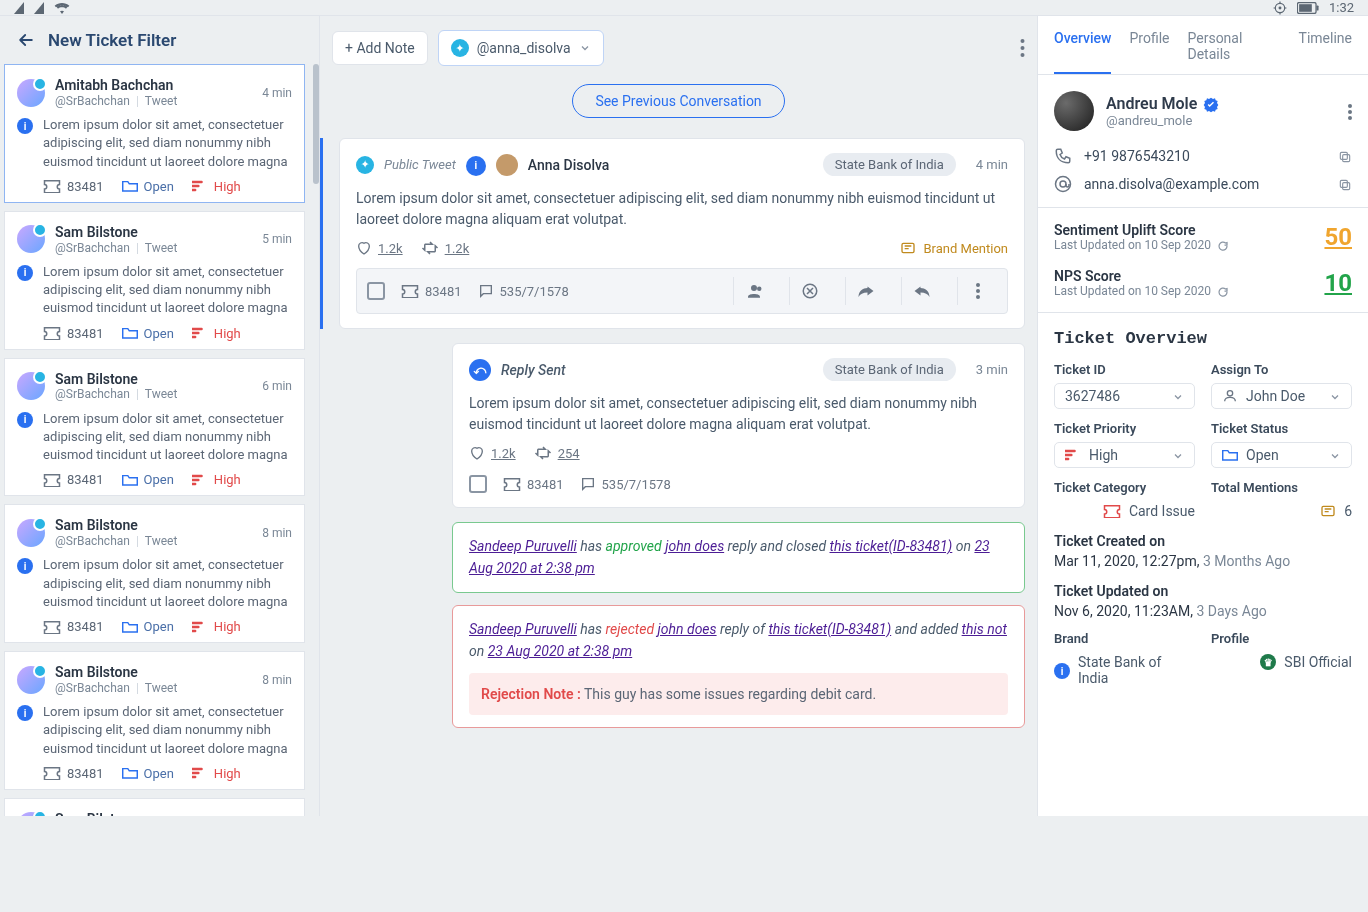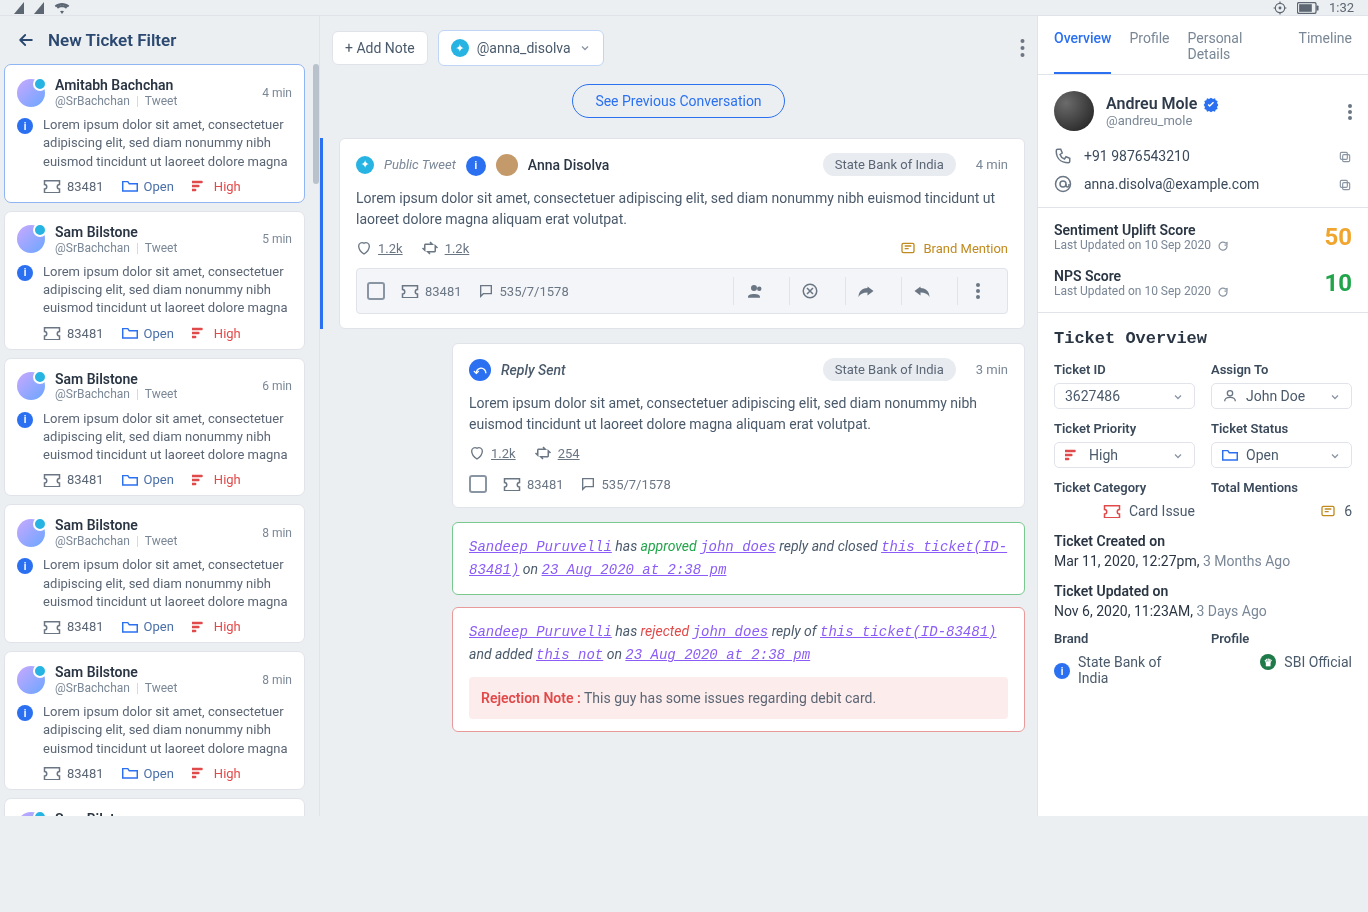--- a/index.html
+++ b/index.html
@@ -25,21 +25,21 @@
   .signal-tri{width:0;height:0;border-style:solid;border-width:0 0 12px 10px;border-color:transparent transparent #5c6773 transparent;}
   .wifi-ico svg,.battery-ico svg,.loc-ico svg{display:block;}
   
   .main{flex:1;display:grid;grid-template-columns:320px 1fr 330px;border-top:1px solid var(--border);height:calc(912px - 26px);}
   
   .left{background:var(--bg);border-right:1px solid var(--border);display:flex;flex-direction:column;overflow:hidden;}
   .left-header{display:flex;align-items:center;gap:12px;padding:14px 16px;color:#2a4870;font-weight:600;font-size:17px;}
   .left-header .back svg{display:block;}
   .left-items{flex:1;overflow:auto;position:relative;padding-right:8px;}
   .scrollbar{position:absolute;right:0;top:0;width:6px;height:120px;background:#b9c2cc;border-radius:3px;}
-  .ticket-item{background:var(--card);border:1px solid var(--border);border-radius:7px;margin:0 6px 8px 4px;padding:12px 12px 8px 12px;display:flex;flex-direction:column;gap:8px;position:relative;}
+  .ticket-item{background:var(--card);border:1px solid var(--border);border-radius:0;margin:0 6px 8px 4px;padding:12px 12px 8px 12px;display:flex;flex-direction:column;gap:8px;position:relative;}
   .ticket-item.selected{border-color:#8fb5f2;}
   .ti-row1{display:flex;align-items:center;gap:10px;}
   .avatar{width:28px;height:28px;border-radius:50%;background:linear-gradient(135deg,#c9a8ff,#6aa6ff);position:relative;flex:none;}
   .avatar .badge{position:absolute;right:-2px;top:-2px;width:14px;height:14px;border-radius:50%;background:#28b4e3;border:2px solid #fff;}
   .ti-names{flex:1;display:flex;flex-direction:column;line-height:1.2;}
   .ti-name{font-weight:600;color:#2b3644;}
   .ti-sub{color:var(--muted);font-size:12px;display:flex;gap:6px;align-items:center;}
   .ti-sub .sep{color:#cfd6de;}
   .ti-time{color:var(--muted);font-size:12px;}
   .ti-body{display:flex;gap:10px;}
@@ -71,21 +71,21 @@
   .brand-mention{margin-left:auto;display:flex;align-items:center;gap:8px;color:#c08a1e;}
   .msg-toolbar{margin-top:12px;background:#f3f5f8;border:1px solid var(--border);border-radius:4px;padding:8px 10px;display:flex;align-items:center;gap:16px;color:#6b7684;}
   .msg-toolbar .spacer{flex:1;}
   .tb-btn{width:40px;height:28px;display:flex;align-items:center;justify-content:center;border-left:1px solid var(--border);cursor:pointer;}
   .tb-btn:first-of-type{border-left:none;}
   .checkbox{width:18px;height:18px;border:2px solid #8a95a3;border-radius:3px;}
   .reply-card{background:var(--card);border:1px solid var(--border);border-radius:6px;padding:14px 16px;margin:0 0 14px 120px;}
   .audit{border-radius:6px;padding:12px 16px;margin:0 0 12px 120px;font-style:italic;color:#4a5a6b;line-height:1.6;}
   .audit.approved{border:1px solid #79c98f;background:#fff;}
   .audit.rejected{border:1px solid #e89a9a;background:#fff;}
-  .audit a{color:#8b5cf6;text-decoration:underline;font-family:Liberation Mono, monospace;}
+  .audit a{color:#4c1d95;text-decoration:underline;}
   .approved-word{color:var(--green);font-style:italic;}
   .rejected-word{color:var(--red);font-style:italic;}
   .rej-note{background:#fdecec;border-radius:4px;padding:10px 12px;margin-top:10px;font-style:normal;color:#5b6675;}
   .rej-note .lbl{color:var(--red);font-weight:600;}
   
   .right{background:var(--card);overflow:auto;}
   .tabs{display:flex;gap:18px;padding:14px 16px 0 16px;color:var(--muted);border-bottom:1px solid var(--border);}
   .tab{padding-bottom:12px;cursor:pointer;}
   .tab.active{color:var(--blue);border-bottom:2px solid var(--blue);font-weight:500;}
   .profile-head{display:flex;align-items:center;gap:12px;padding:16px;}
@@ -95,21 +95,21 @@
   .verify{color:var(--blue);}
   .phandle{color:var(--muted);font-size:13px;}
   .contact{padding:0 16px 14px 16px;display:flex;flex-direction:column;gap:10px;}
   .contact-row{display:flex;align-items:center;gap:12px;color:#3b4a5b;}
   .contact-row .copy{margin-left:auto;color:#8a95a3;cursor:pointer;}
   .score-block{border-top:1px solid var(--border);border-bottom:1px solid var(--border);padding:14px 16px;display:flex;flex-direction:column;gap:16px;}
   .score-row{display:flex;align-items:center;gap:8px;}
   .score-row .txt{flex:1;}
   .score-row .title{font-weight:600;color:#2b3644;}
   .score-row .sub{font-size:12px;color:var(--muted);display:flex;align-items:center;gap:6px;}
-  .score-val{font-size:24px;font-weight:700;}
+  .score-val{font-size:24px;font-weight:700;text-decoration:underline;}
   .score-val.amber{color:var(--amber);}
   .score-val.green{color:var(--green);}
   .section{padding:16px;}
   .sec-title{font-size:17px;font-weight:600;margin-bottom:14px;color:#2b3644;font-family:Liberation Mono, monospace;}
   .form-grid{display:grid;grid-template-columns:1fr 1fr;gap:12px 16px;}
   .ffield .label{font-size:13px;font-weight:600;color:#3b4a5b;margin-bottom:6px;}
   .select{border:1px solid var(--border);border-radius:5px;padding:4px 10px;display:flex;align-items:center;gap:8px;color:#4a5a6b;position:relative;cursor:pointer;}
   .select .chev{margin-left:auto;color:#8a95a3;}
   .static-val{display:flex;align-items:center;gap:8px;color:#4a5a6b;padding-top:2px;justify-content:flex-end;}
   .sec-line{margin:14px 0 6px 0;}

